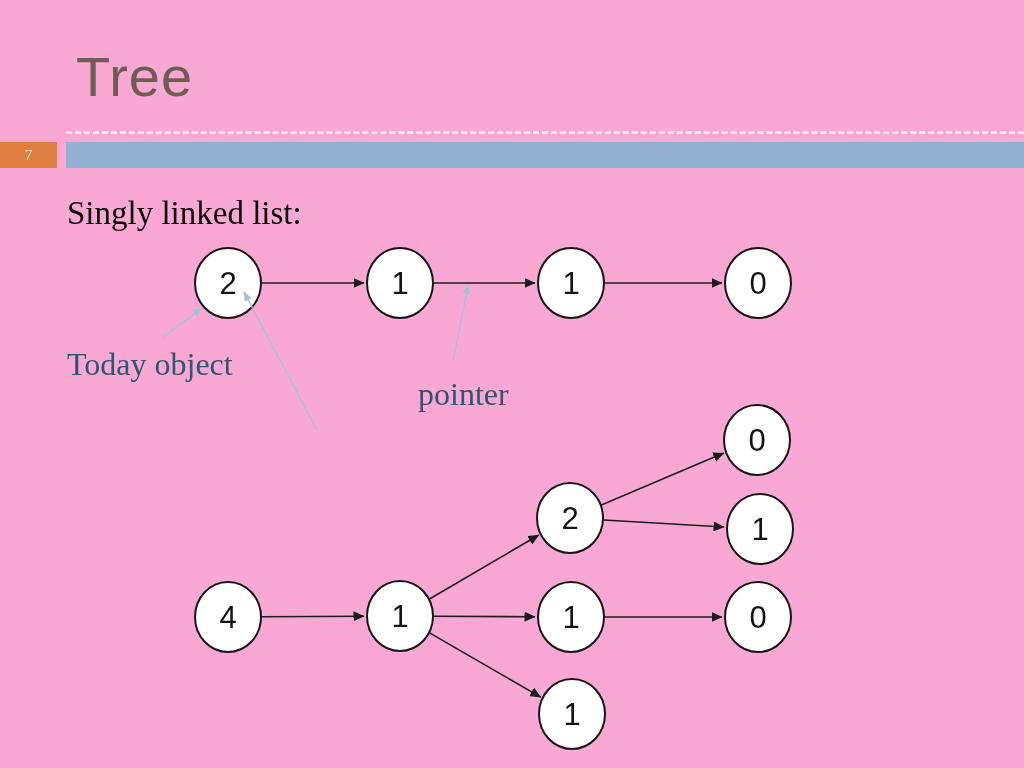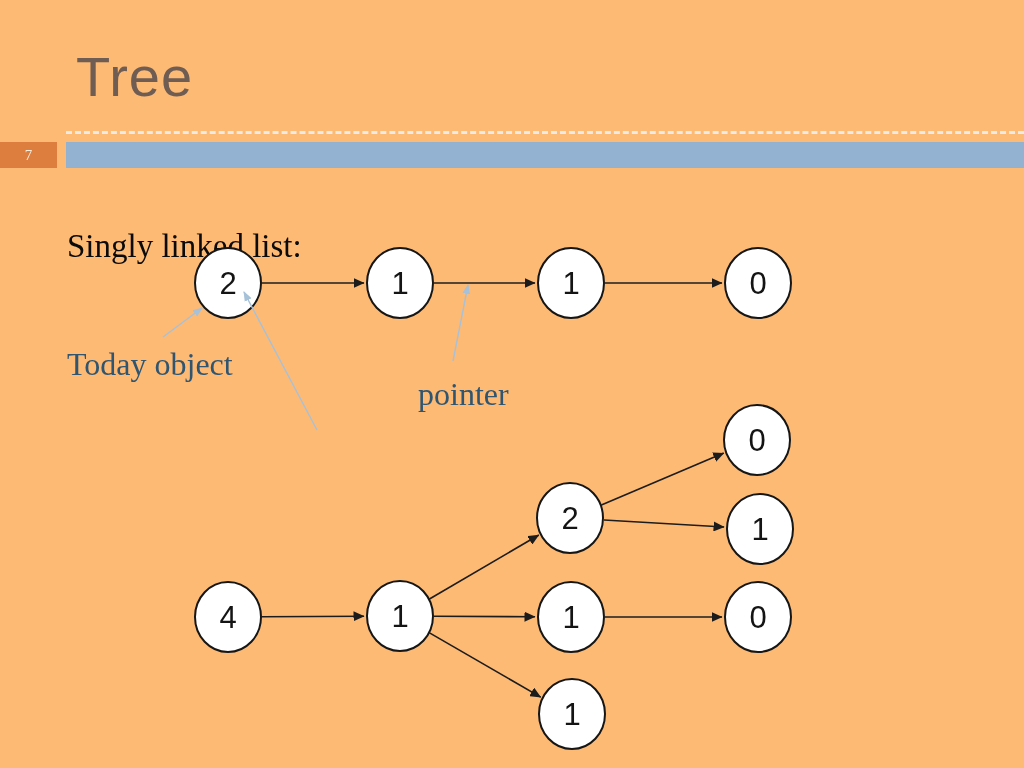--- a/index.html
+++ b/index.html
@@ -1,20 +1,20 @@
 <!DOCTYPE html>
 <html><head>
 <meta charset="utf-8">
 <style>
   html, body { margin: 0; padding: 0; background: #fff; }
   .slide {
     position: relative;
     width: 1024px;
     height: 768px;
-    background: #fdba74;
+    background: #f9a8d4;
     overflow: hidden;
     font-family: "Liberation Serif", serif;
   }
   .title {
     position: absolute;
     left: 76px;
     top: 48px;
     font-family: "Liberation Sans", sans-serif;
     font-size: 56px;
     line-height: 1.05;
@@ -50,21 +50,21 @@
     height: 26px;
     background: #93b1d1;
   }
   .heading {
     position: absolute;
     color: #0a0a0a;
     font-size: 33px;
     line-height: 1.1;
     white-space: nowrap;
   }
-  .list-heading { left: 67px; top: 195px; margin-top: 33px; }
+  .list-heading { left: 67px; top: 195px; }
   .today-heading { left: 89px; top: 521px; }
   .callout {
     position: absolute;
     color: #2f5570;
     font-size: 32px;
     line-height: 1.1;
     white-space: nowrap;
   }
   .co-node-object { left: 67px; top: 347px; }
   .co-pointer     { left: 398px; top: 377px; margin-left: 20px; }

